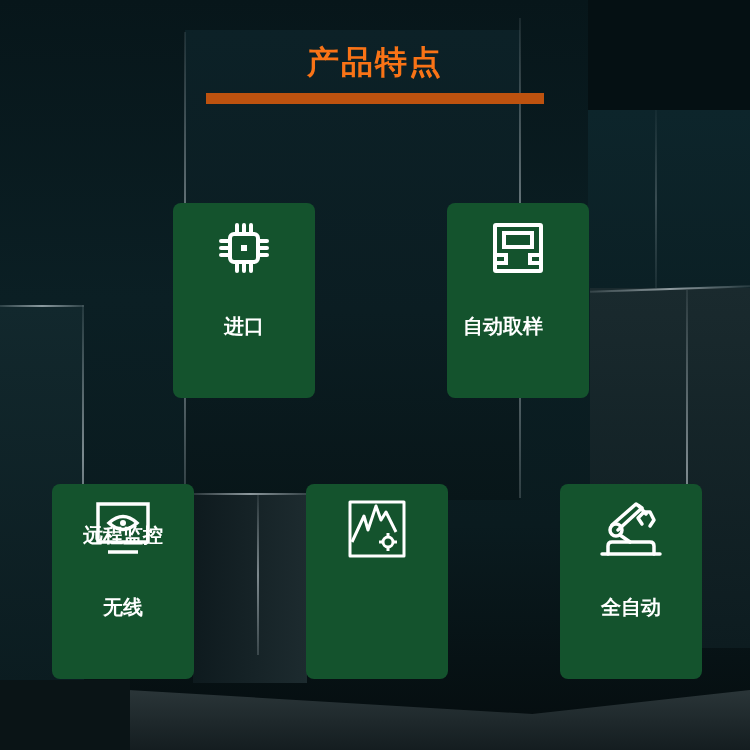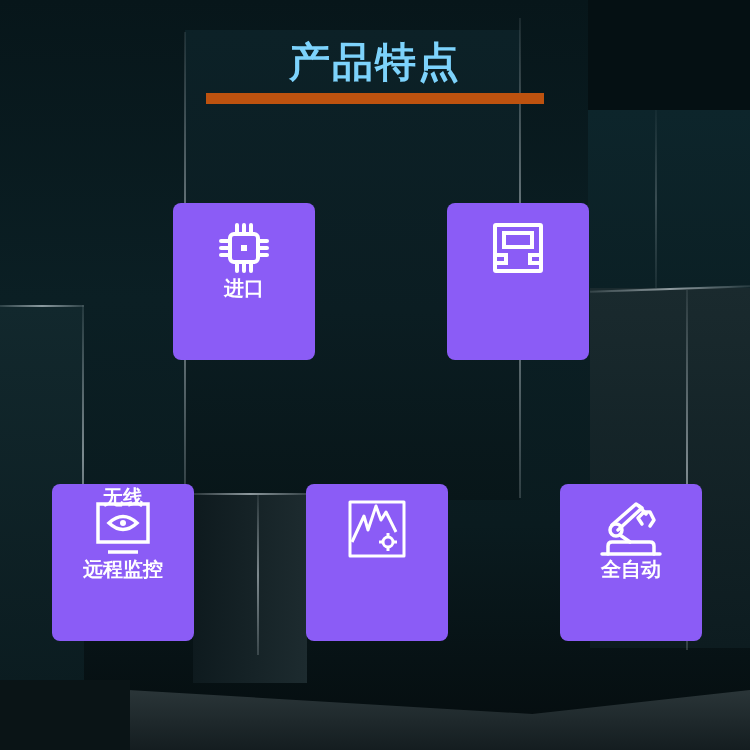--- a/index.html
+++ b/index.html
@@ -12,31 +12,31 @@
   .bg-base {
     position: absolute; inset: 0;
     background: linear-gradient(180deg, #07161a 0%, #0b1f24 40%, #0a1b1f 70%, #050c0e 100%);
   }
   .panel { position: absolute; }
   .edge-v { position: absolute; width: 2px; background: linear-gradient(180deg, rgba(200,210,215,0.1), rgba(210,220,225,0.55), rgba(200,210,215,0.2)); }
   .edge-h { position: absolute; height: 2px; background: linear-gradient(90deg, rgba(200,210,215,0.15), rgba(220,230,235,0.6), rgba(200,210,215,0.15)); }
 
   .title {
     position: absolute; left: 0; right: 0; top: 36px;
-    text-align: center; font-size: 41px; font-weight: bold;
-    color: #7dd3fc; letter-spacing: 2px; line-height: 52px;
+    text-align: center; font-size: 32px; font-weight: bold;
+    color: #f97316; letter-spacing: 2px; line-height: 52px;
   }
   .title-bar {
     position: absolute; left: 206px; top: 93px; width: 338px; height: 11px;
     background: #bd520f;
   }
 
   .card {
-    position: absolute; width: 142px; height: 157px;
-    background: #8b5cf6; border-radius: 8px;
+    position: absolute; width: 142px; height: 195px;
+    background: #14532d; border-radius: 8px;
     color: #fff; text-align: center;
   }
   .card .icon {
     position: absolute; left: 0; right: 0; top: 16px; height: 58px;
     display: flex; justify-content: center; align-items: center;
   }
   .card .label {
     position: absolute; left: 0; right: 0; bottom: 18px;
     font-size: 20px; font-weight: bold; line-height: 36px;
     white-space: pre-line;
@@ -107,35 +107,36 @@
       <rect x="15" y="14" width="28" height="14"></rect>
       <line x1="6" y1="36" x2="17" y2="36"></line>
         <line x1="41" y1="36" x2="52" y2="36"></line>
       <line x1="6" y1="44" x2="17" y2="44"></line>
         <line x1="41" y1="44" x2="52" y2="44"></line>
       <line x1="17" y1="34" x2="17" y2="46"></line>
         <line x1="41" y1="34" x2="41" y2="46"></line>
     </svg>
   </div>
   <div class="label" style="text-align:left;padding-left:16px;">
+    <span class="line">自动取样</span>
   </div>
 </div>
 
 <div class="card" style="left:52px;top:484px;">
   <div class="icon">
     <svg width="58" height="58" viewBox="0 0 58 58" fill="none" stroke="#fff" stroke-width="3.5">
       <rect x="4" y="4" width="50" height="38"></rect>
       <path d="M15 23 Q29 10 43 23 Q29 36 15 23 Z"></path>
       <circle cx="29" cy="23" r="3" fill="#fff" stroke="none"></circle>
       <line x1="14" y1="52" x2="44" y2="52"></line>
     </svg>
   </div>
   <div class="label">
+    <span class="line">远程监控</span>
     <span class="line">无线</span>
-    <span class="line">远程监控</span>
   </div>
 </div>
 
 <div class="card" style="left:306px;top:484px;">
   <div class="icon">
     <svg width="58" height="58" viewBox="0 0 58 58" fill="none" stroke="#fff" stroke-width="3" stroke-linejoin="round">
       <rect x="2" y="2" width="54" height="54"></rect>
       <polyline points="4,42 16,16 20,30 28,6 33,20 38,12 48,32"></polyline>
       <circle cx="40" cy="42" r="5"></circle>
       <line x1="40" y1="33" x2="40" y2="37"></line>

